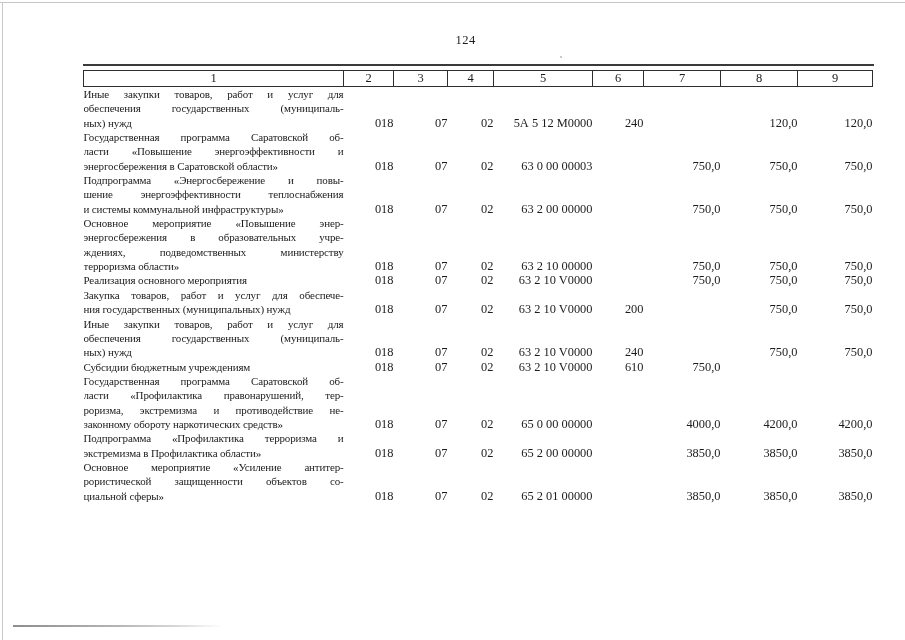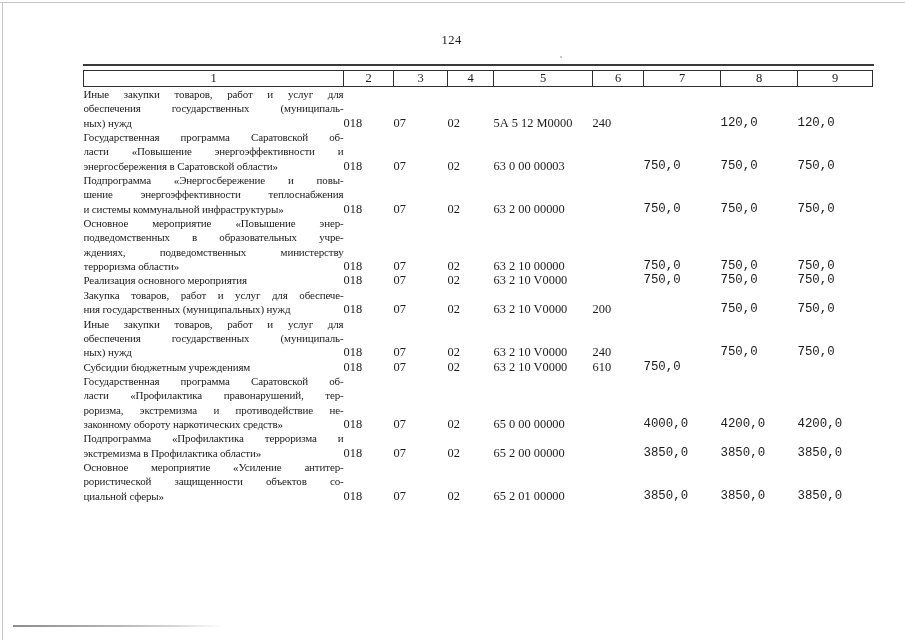--- a/index.html
+++ b/index.html
@@ -14,21 +14,21 @@
   
   .edge-top{position:absolute;left:0;top:2px;width:905px;height:1px;background:#c6c6c6;}
   .edge-left{position:absolute;left:2px;top:2px;width:1px;height:638px;background:#c9c9c9;}
   .bottom-line{
     position:absolute;left:13px;top:625px;width:210px;height:2px;
     background:linear-gradient(to right,#8d8d8d 0%,#b5b5b5 50%,#d8d8d8 78%,rgba(220,220,220,0) 100%);
   }
   .speck{position:absolute;width:2px;height:2px;background:#b9b9b9;border-radius:50%;}
 
   .page-number{
-    position:absolute;top:33px;left:69px;width:765px;
+    position:absolute;top:33px;left:83px;width:765px;
     text-align:center;font-size:12.5px;letter-spacing:0.5px;
   }
 
   
   .table-topline{
     position:absolute;left:83px;top:64px;width:791px;height:2px;
     background:#3a3a3a;
   }
 
   table.budget{
@@ -47,22 +47,22 @@
     padding:0;vertical-align:bottom;
     font-size:12.4px;line-height:14.35px;
   }
   td.c1{padding:0 3px 0 4px;}
   td.c1 .l{
     font-size:11px;line-height:14.35px;letter-spacing:-0.15px;
     white-space:nowrap;overflow:hidden;
     text-align:justify;text-align-last:justify;
   }
   td.c1 .l.last{text-align-last:left;font-family:Liberation Serif, serif;}
-  td.ctr{text-align:left;}
-  td.num{text-align:left;padding-right:5px;font-family:Liberation Mono, monospace;}
+  td.ctr{text-align:right;}
+  td.num{text-align:right;padding-right:5px;}
 </style>
 </head>
 <body>
 
 <div class="page">
 
   <div class="edge-top"></div>
   <div class="edge-left"></div>
 
   <div class="page-number">124</div>
@@ -136,21 +136,21 @@
           <td class="ctr">02</td>
           <td class="ctr">63 2 00 00000</td>
           <td class="ctr"></td>
           <td class="num">750,0</td>
           <td class="num">750,0</td>
           <td class="num">750,0</td>
         </tr>
         <tr>
           <td class="c1">
             <div class="l">Основное мероприятие «Повышение энер-</div>
-            <div class="l">подведомственных в образовательных учре-</div>
+            <div class="l">энергосбережения в образовательных учре-</div>
             <div class="l">ждениях, подведомственных министерству</div>
             <div class="l last">терроризма области»</div>
           </td>
           <td class="ctr">018</td>
           <td class="ctr">07</td>
           <td class="ctr">02</td>
           <td class="ctr">63 2 10 00000</td>
           <td class="ctr"></td>
           <td class="num">750,0</td>
           <td class="num">750,0</td>

